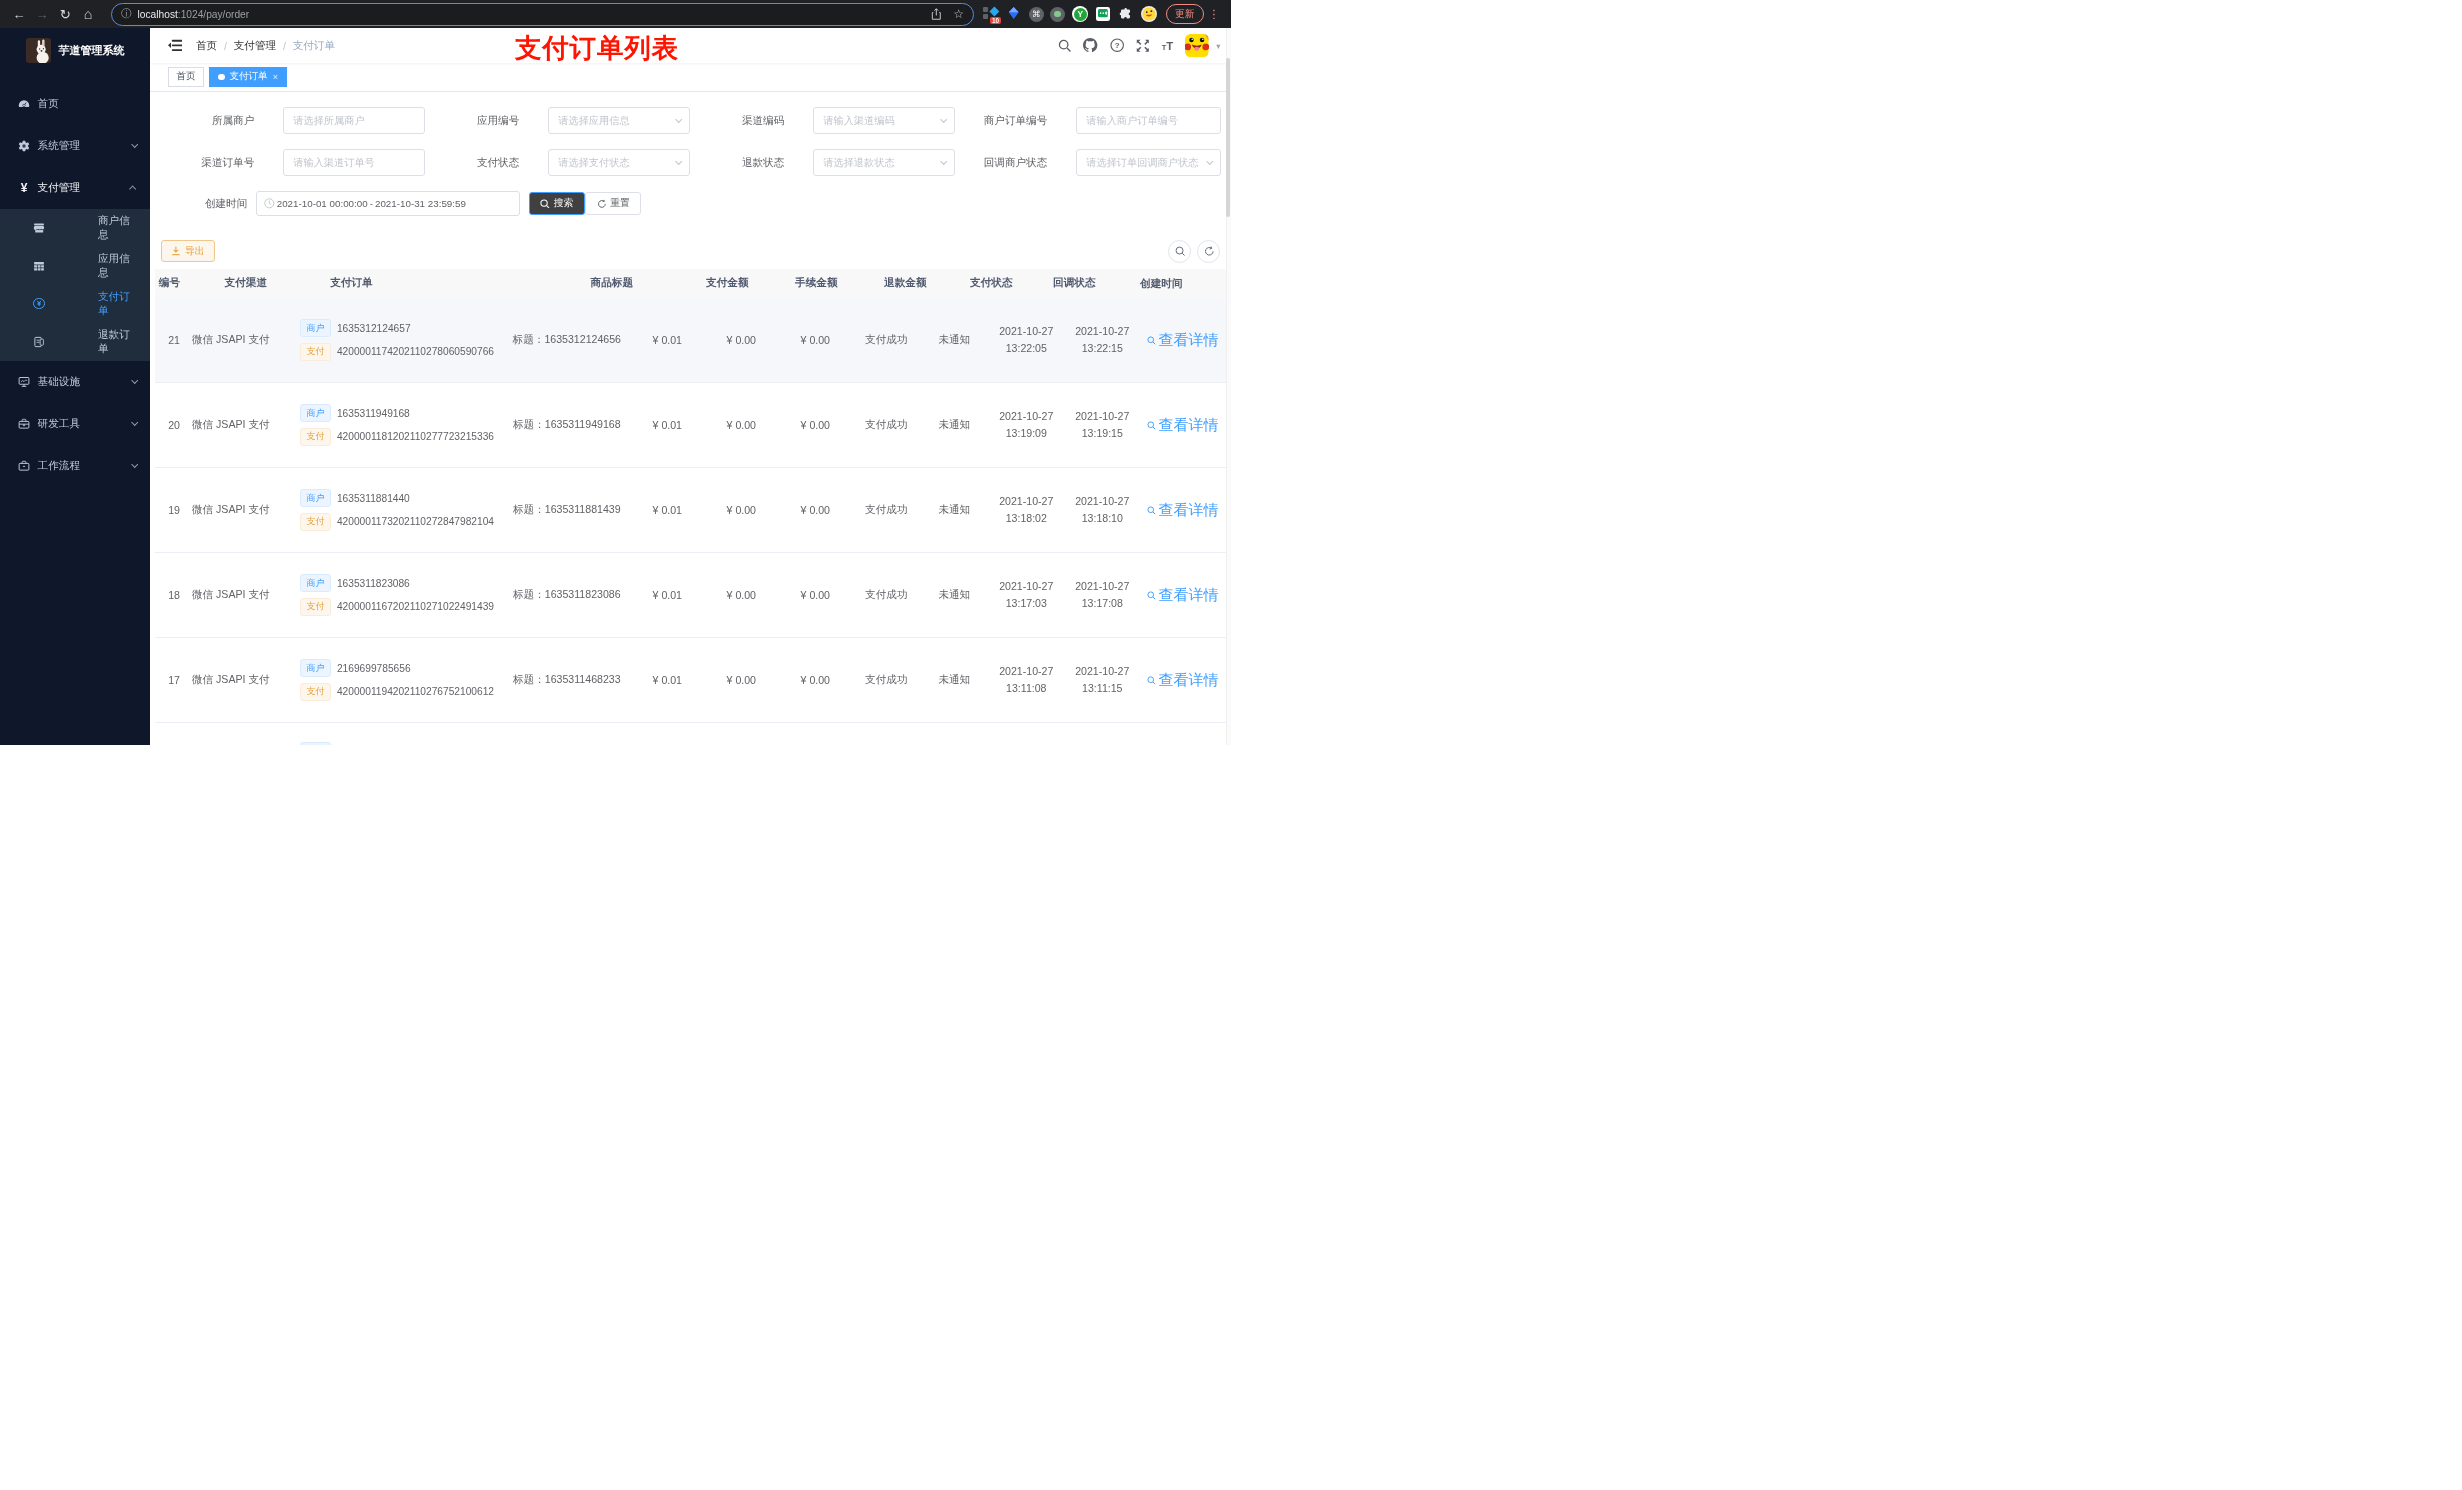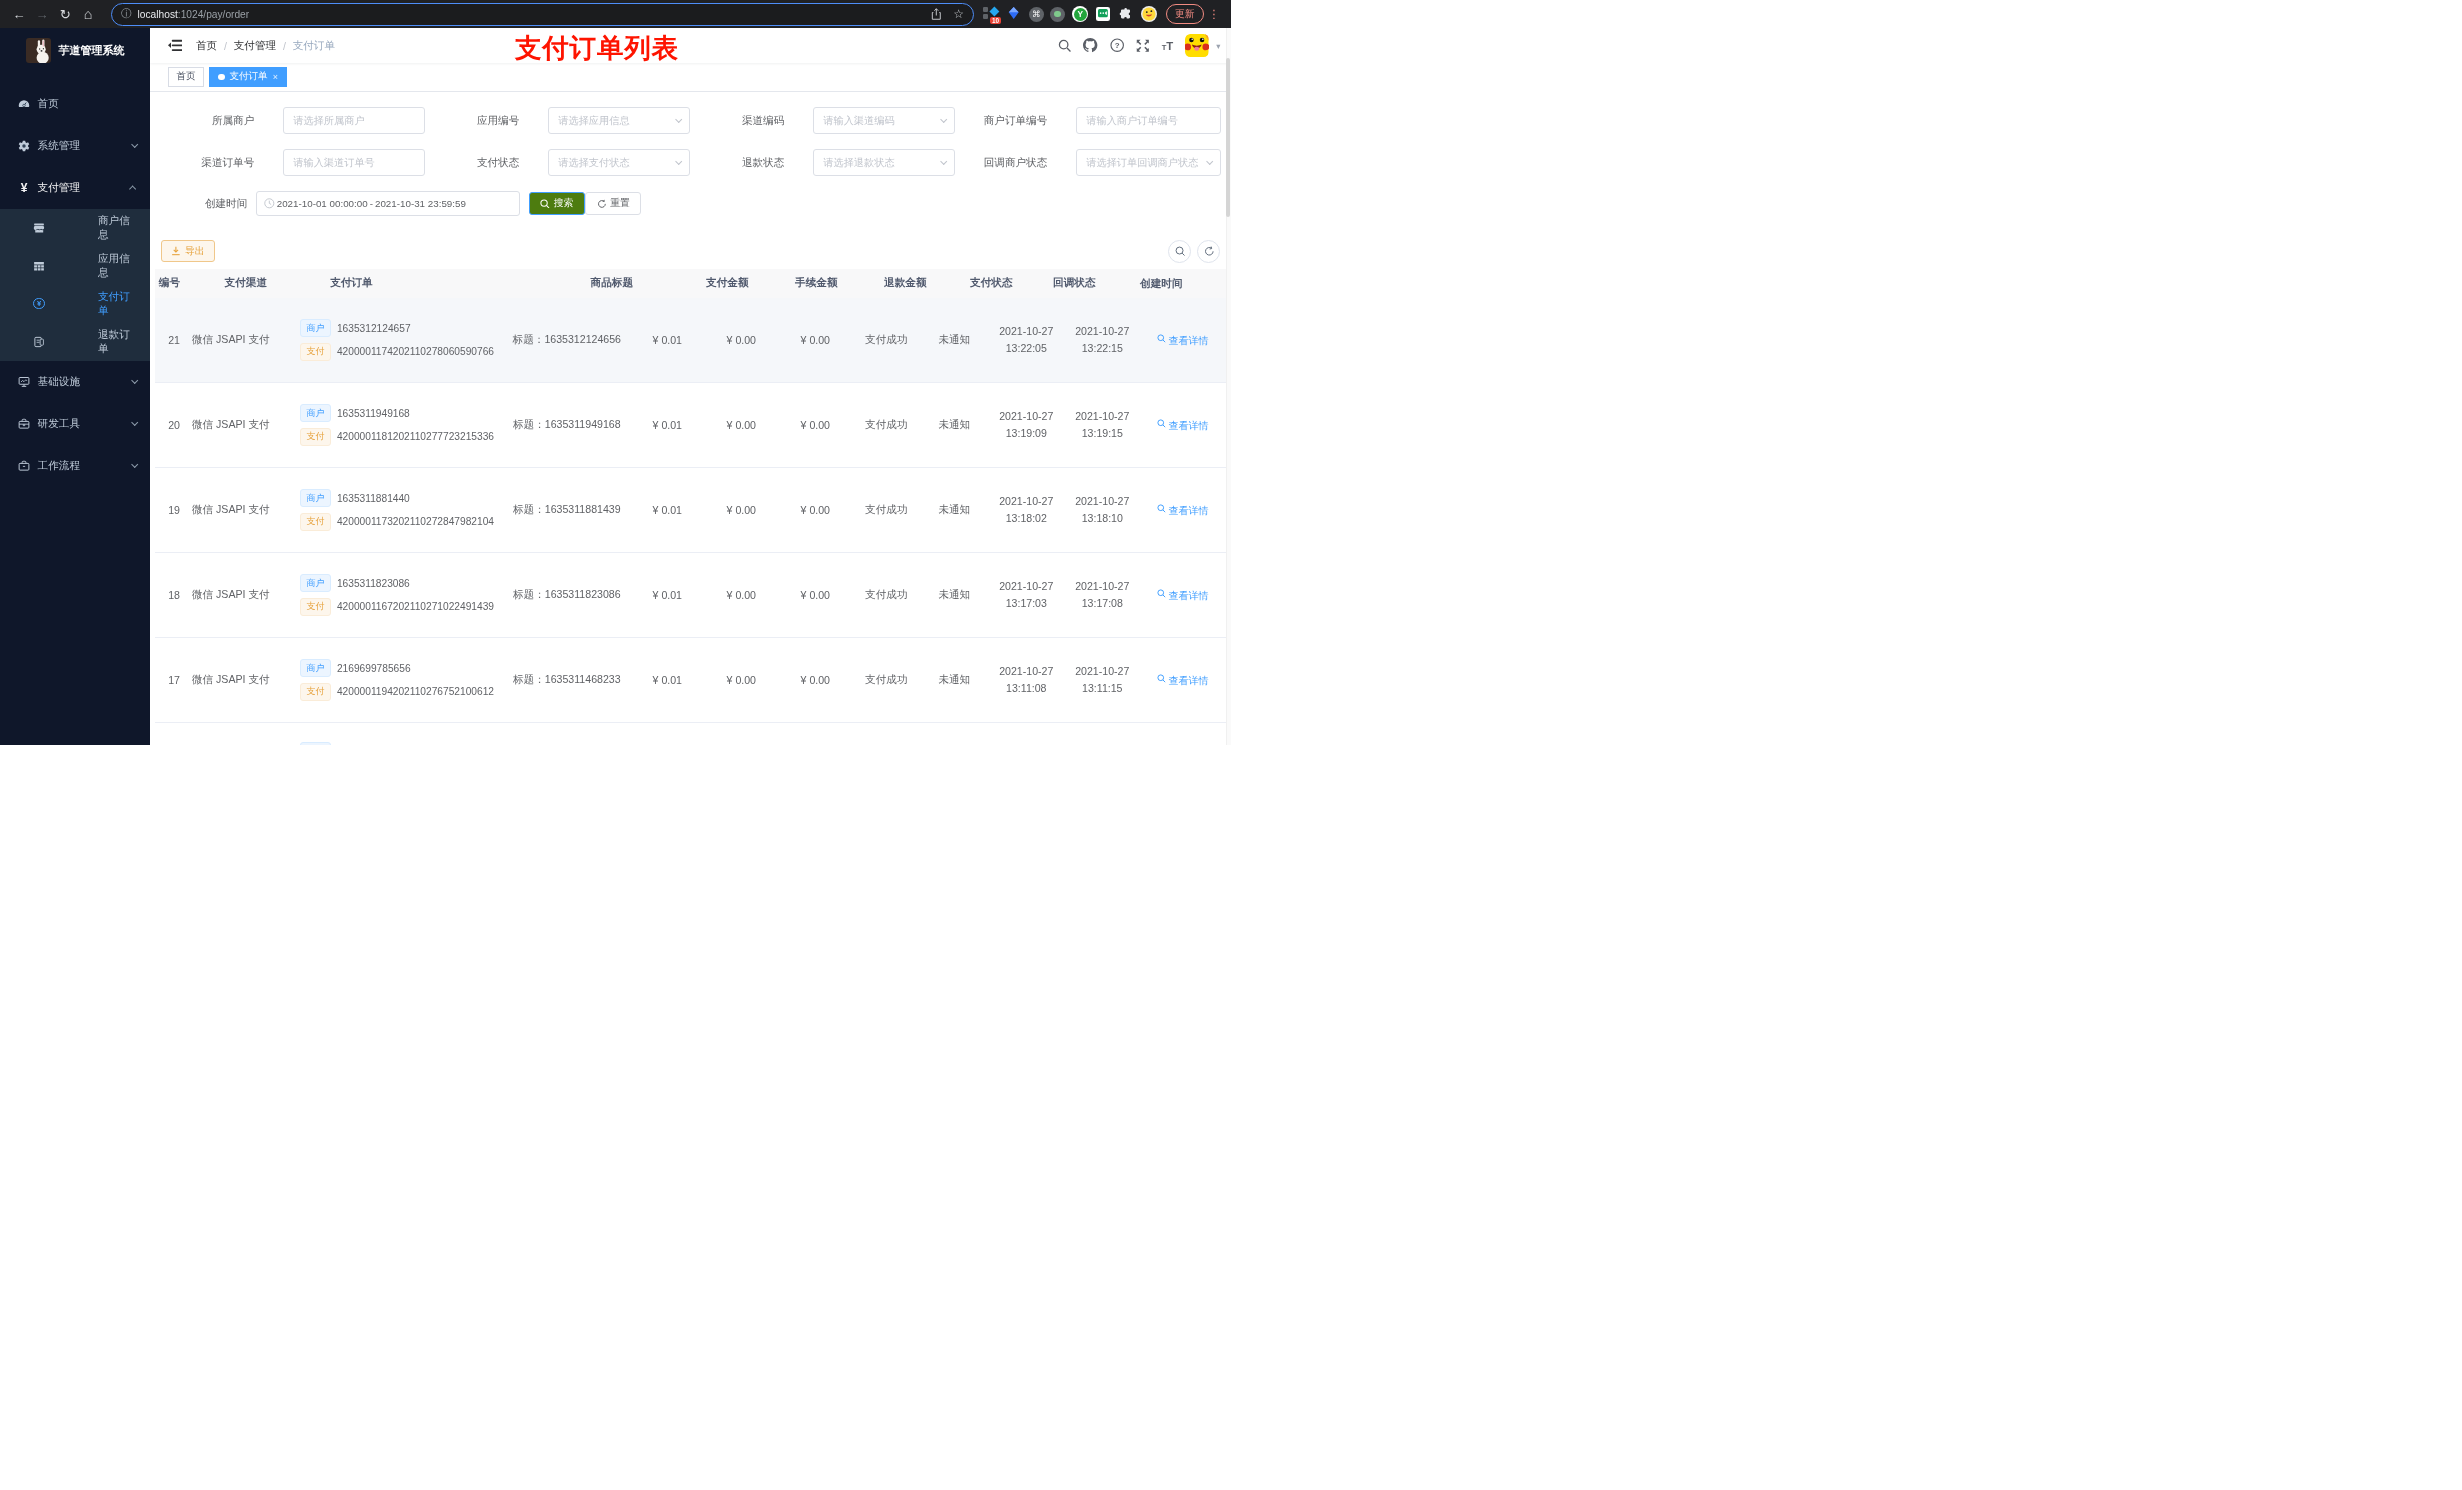--- a/index.html
+++ b/index.html
@@ -83,21 +83,21 @@
   .f-item.c4 .f-control{width:145px;}
   .f-placeholder{color:#c0c4cc;font-size:10.2px;flex:1;white-space:nowrap;overflow:hidden;}
   .sel-caret{width:5.3px;height:5.3px;border-right:1.1px solid #c0c4cc;border-bottom:1.1px solid #c0c4cc;transform:rotate(45deg) translateY(-1.5px);flex:none;margin-left:4.5px;}
   .f-row.r3{margin-bottom:0;}
   .f-row.r3 .f-label{width:101px;}
   .date-range{width:264px;height:25px;border:0.8px solid #dcdfe6;border-radius:3px;display:flex;align-items:center;padding:0 6.8px;gap:2px;cursor:text;}
   .date-range .clock{color:#c0c4cc;display:flex;flex:none;}
   .date-val{font-size:9.8px;color:#606266;white-space:nowrap;overflow:hidden;}
   .date-sep{color:#606266;font-size:9.8px;flex:none;}
   .btn{height:23px;border-radius:3px;font-size:9.8px;display:inline-flex;align-items:center;justify-content:center;cursor:pointer;gap:3.8px;padding:0 10.6px;white-space:nowrap;}
-  .btn-search{background:#4d7c0f;color:#fff;border:0.8px solid #409eff;margin-left:8.3px;}
+  .btn-search{background:#404040;color:#fff;border:0.8px solid #409eff;margin-left:8.3px;}
   .btn-reset{background:#fff;color:#606266;border:0.8px solid #dcdfe6;margin-left:0;}
 
   
   .toolbar-row{display:flex;align-items:center;margin:23.5px 10.6px 6px 11.4px;}
   .btn-export{height:22px;background:#fdf6ec;border:0.8px solid #f0c78a;color:#e6a23c;border-radius:3px;font-size:9.8px;display:inline-flex;align-items:center;gap:3.8px;padding:0 9px;cursor:pointer;}
   .tb-right{margin-left:auto;display:flex;gap:6px;}
   .circle-btn{width:23px;height:23px;border-radius:50%;border:0.8px solid #dfe4ed;background:#fff;display:flex;align-items:center;justify-content:center;color:#5f6b7a;cursor:pointer;}
 
   
   .table{margin-left:5.3px;margin-right:3.8px;font-size:10.6px;color:#606266;position:relative;}
@@ -112,21 +112,21 @@
   .col-title{width:127px;}
   .col-pay,.col-fee,.col-refund{width:74px;}
   .col-status,.col-notify{width:68px;}
   .col-ctime,.col-ptime{width:76px;line-height:1.65;}
   .col-action{width:85px;}
   .order-line{display:flex;align-items:center;gap:6px;margin:5.3px 0;}
   .mini-tag{height:18px;padding:0 5.3px;border-radius:3px;font-size:9px;display:inline-flex;align-items:center;flex:none;}
   .tag-merchant{background:#ecf5ff;border:0.8px solid #d9ecff;color:#409eff;}
   .tag-pay{background:#fdf6ec;border:0.8px solid #faecd8;color:#e6a23c;}
   .order-no{color:#606266;font-size:10.2px;}
-  .detail-link{color:#409eff;font-size:10px;display:inline-flex;align-items:flex-start;gap:2.3px;cursor:pointer;}
+  .detail-link{color:#409eff;font-size:15px;display:inline-flex;align-items:center;gap:2.3px;cursor:pointer;}
   .two-line{display:inline-block;}
 
   .scroll-strip{position:absolute;right:0;top:28px;width:5.3px;height:717px;background:#fafafa;border-left:0.8px solid #f0f0f0;z-index:40;}
   .scroll-thumb{position:absolute;right:0.8px;top:30px;width:3.8px;height:159px;border-radius:2.3px;background:#d5d5d5;}
 </style>
 </head>
 <body>
 
 <div class="page">
 

